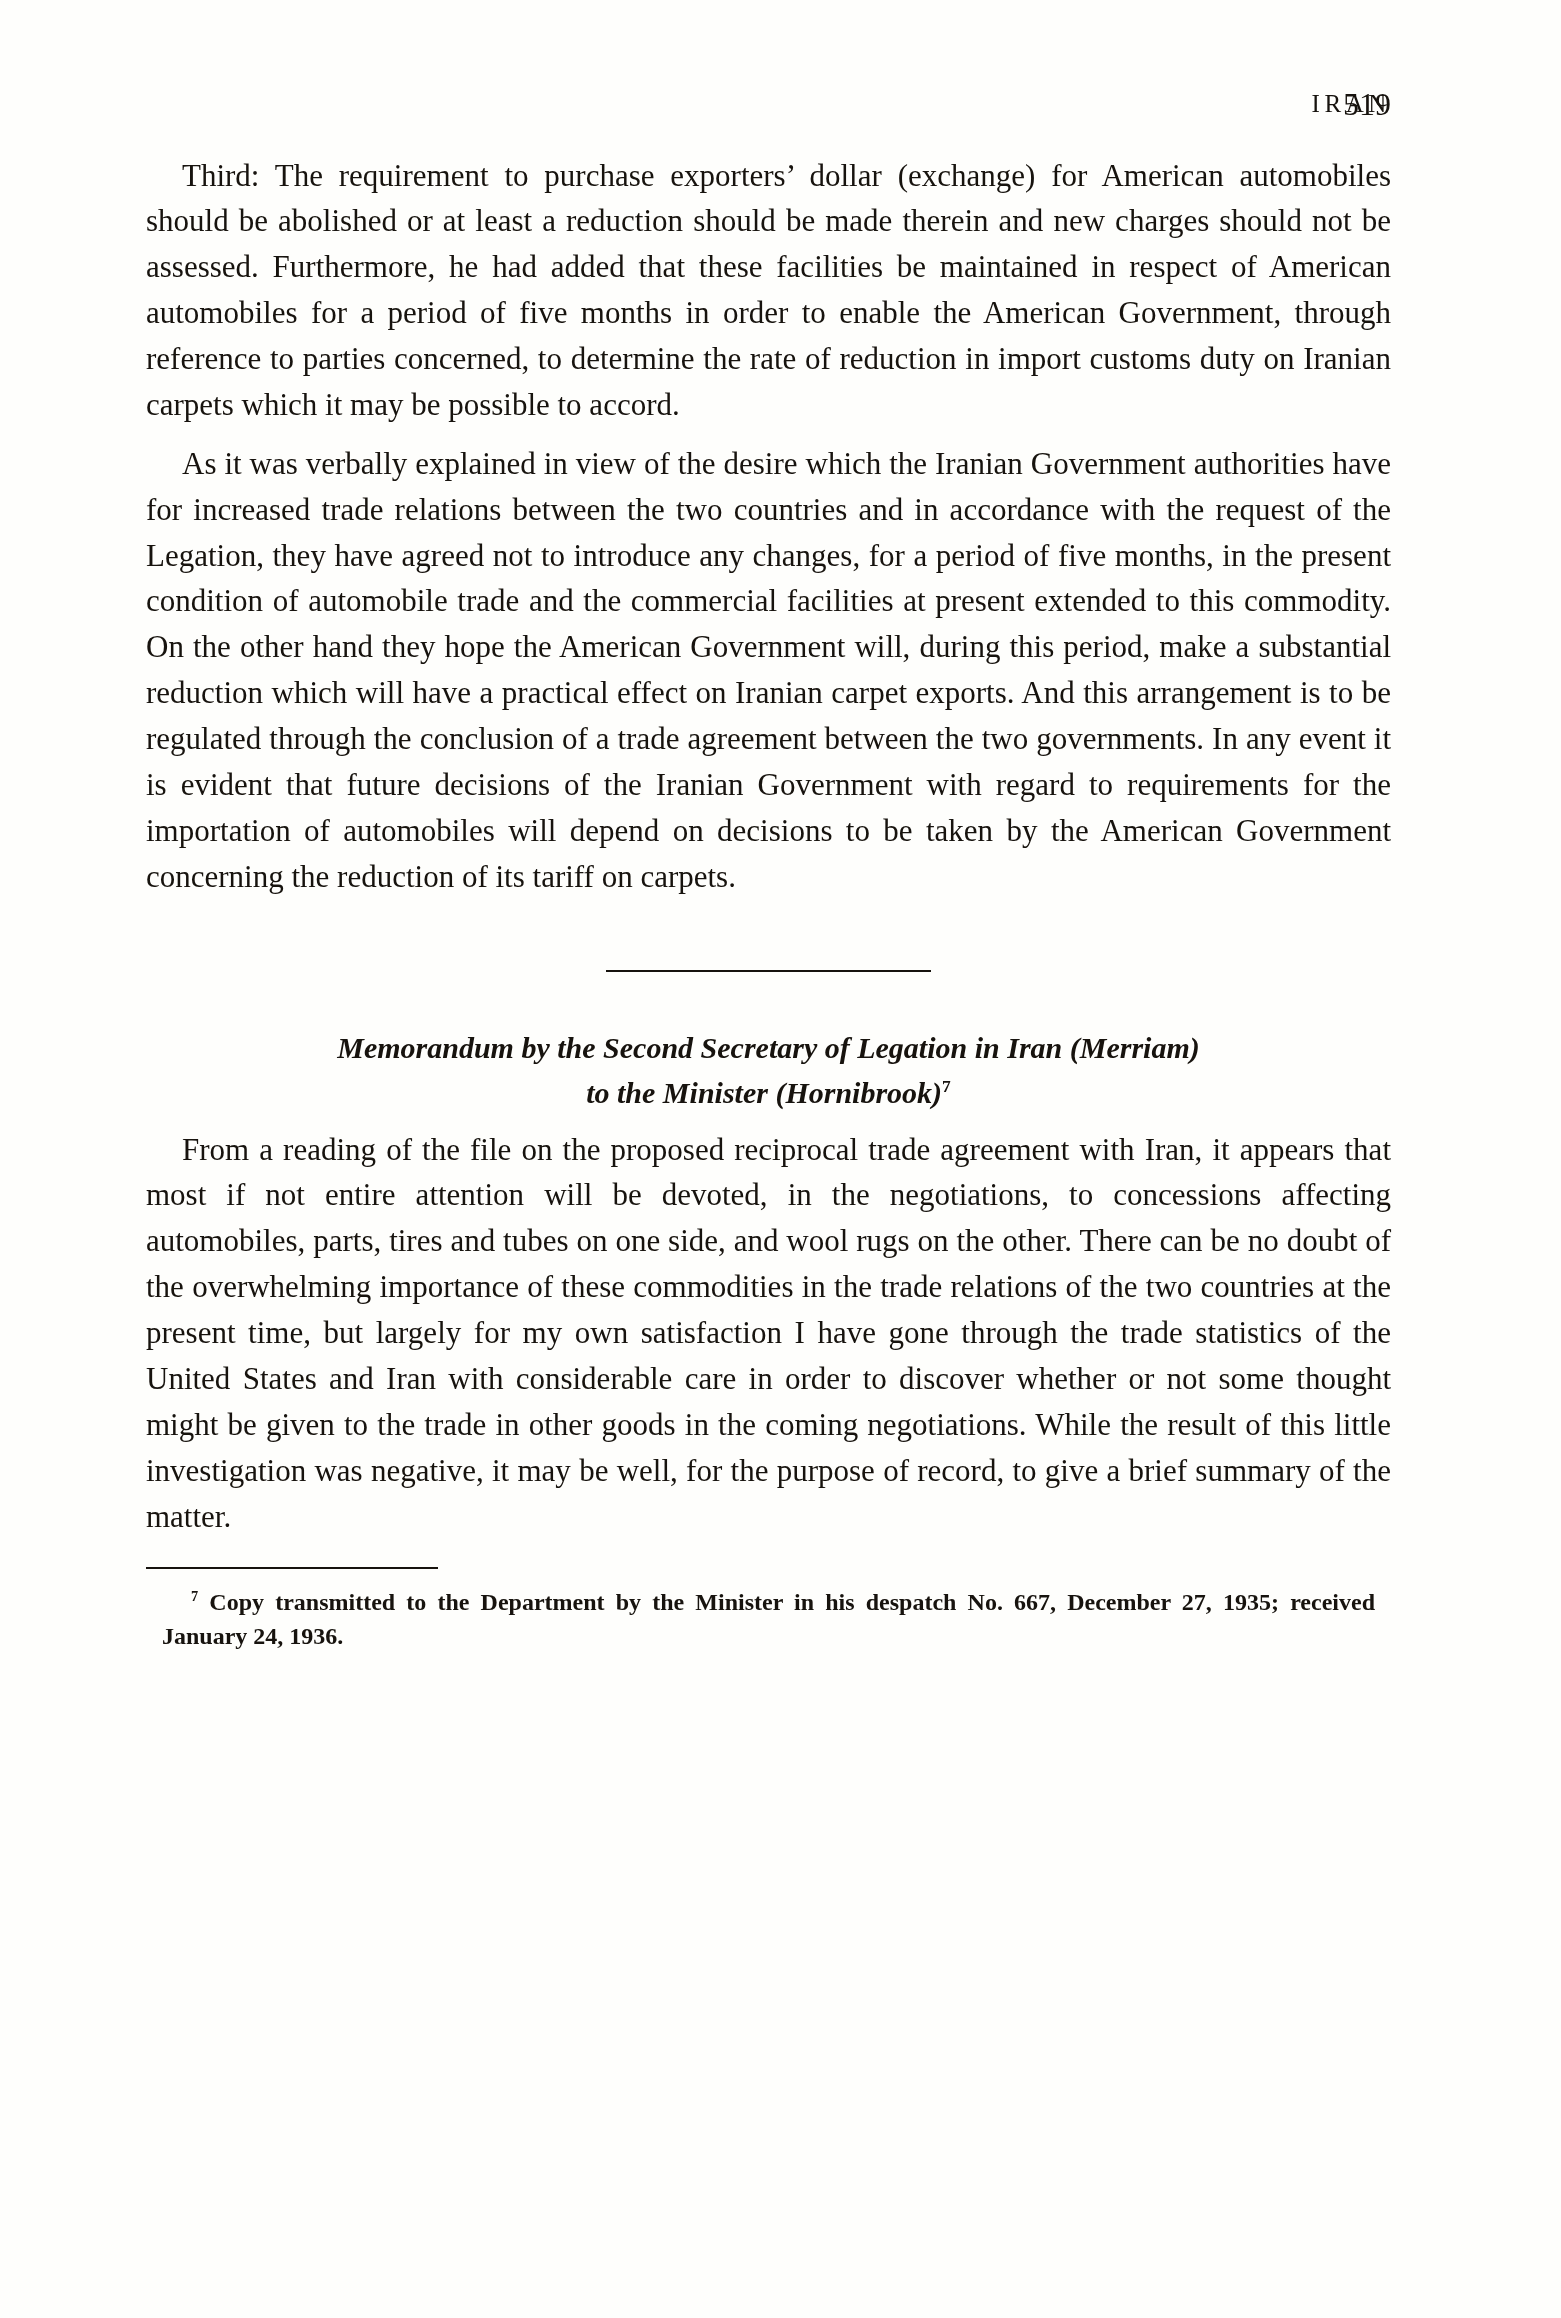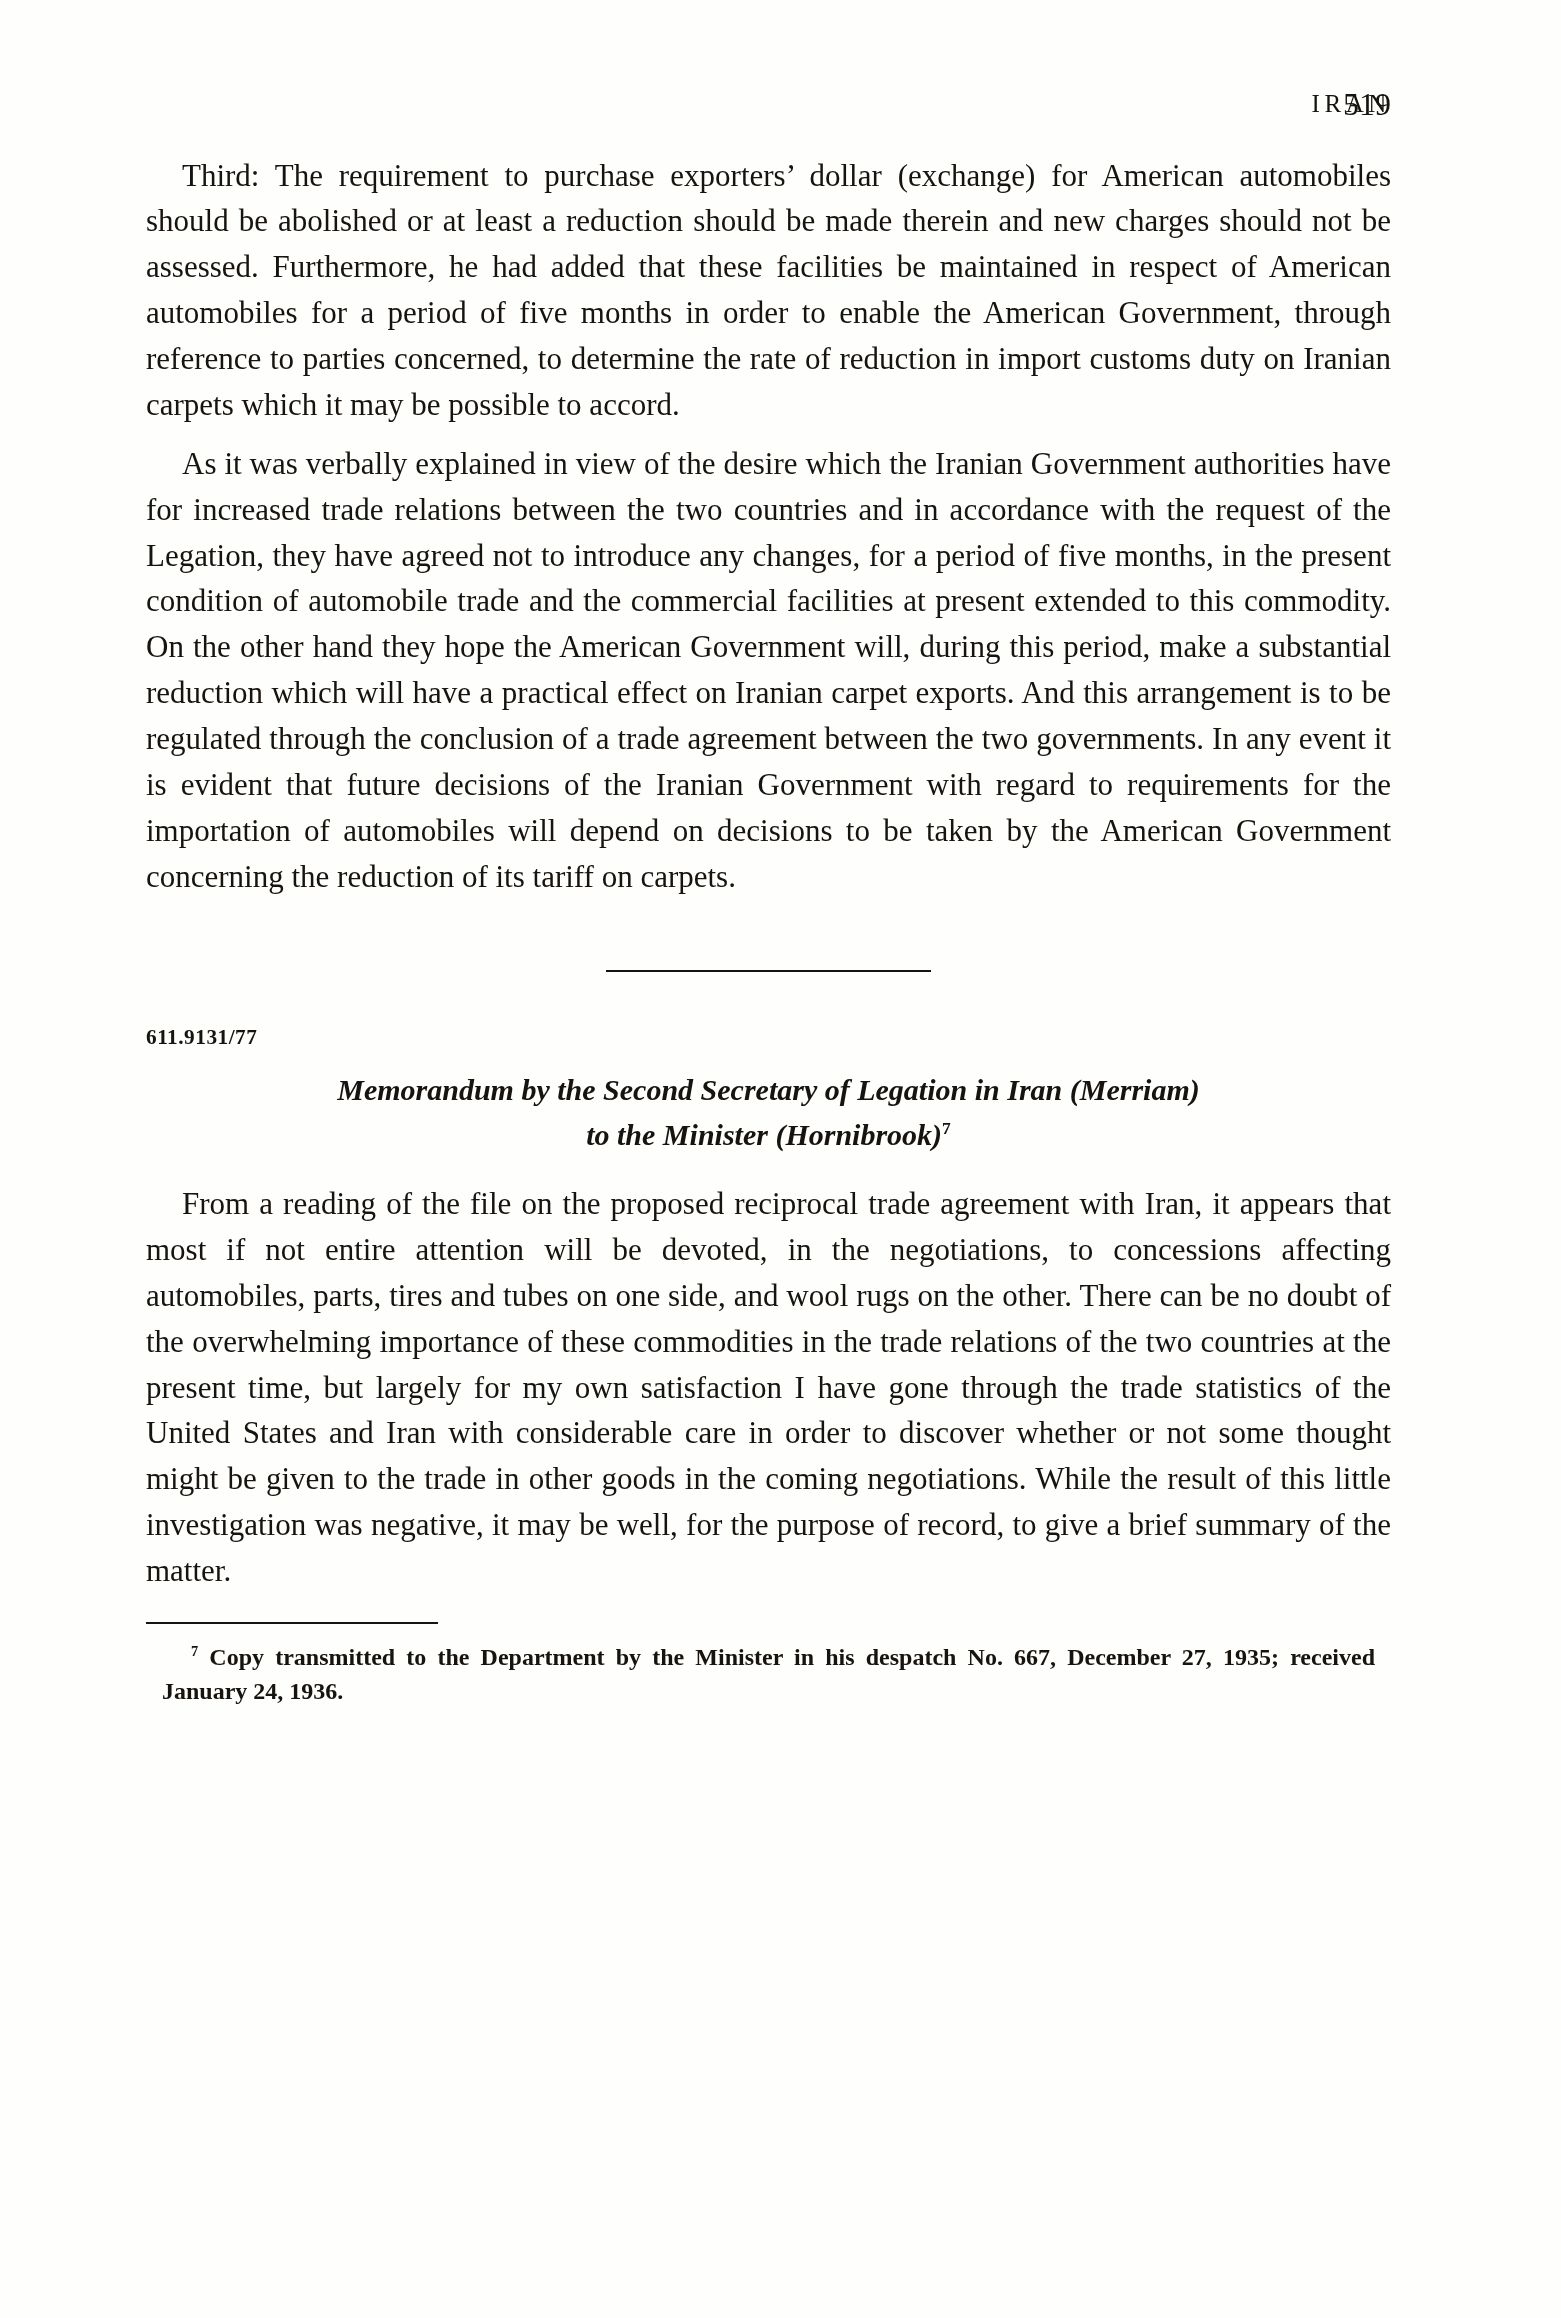--- a/index.html
+++ b/index.html
@@ -62,21 +62,21 @@
     font-size: 21.3px;
     font-weight: bold;
     letter-spacing: 0.5px;
     margin: 0 0 17.6px 0;
   }
   .memo-title {
     font-style: italic;
     font-size: 30px;
     line-height: 1.5;
     text-align: center;
-    margin: 0 0 24px 0;
+    margin: 0 0 12px 0;
   }
   .memo-title .line {
     display: block;
   }
   sup.fn-ref {
     font-size: 58%;
     vertical-align: super;
     line-height: 0;
     font-style: normal;
   }
@@ -112,21 +112,20 @@
   </div>
 
   <p class="body-para">
     <span class="italic-lead">Third:</span><span> The requirement to purchase exporters’ dollar (exchange) for American automobiles should be abolished or at least a reduction should be made therein and new charges should not be assessed. Furthermore, he had added that these facilities be maintained in respect of American automobiles for a period of five months in order to enable the American Government, through reference to parties concerned, to determine the rate of reduction in import customs duty on Iranian carpets which it may be possible to accord.</span>
   </p>
 
   <p class="body-para">As it was verbally explained in view of the desire which the Iranian Government authorities have for increased trade relations between the two countries and in accordance with the request of the Legation, they have agreed not to introduce any changes, for a period of five months, in the present condition of automobile trade and the commercial facilities at present extended to this commodity. On the other hand they hope the American Government will, during this period, make a substantial reduction which will have a practical effect on Iranian carpet exports. And this arrangement is to be regulated through the conclusion of a trade agreement between the two governments. In any event it is evident that future decisions of the Iranian Government with regard to requirements for the importation of automobiles will depend on decisions to be taken by the American Government concerning the reduction of its tariff on carpets.</p>
 
   <hr class="section-divider">
 
-  <p class="file-number">611.9131/77</p>
 
   <h2 class="memo-title">
     <span class="line">Memorandum by the Second Secretary of Legation in Iran (Merriam)</span>
     <span class="line"><span>to the Minister (Hornibrook)</span><sup class="fn-ref">7</sup></span>
   </h2>
 
   <p class="body-para">From a reading of the file on the proposed reciprocal trade agreement with Iran, it appears that most if not entire attention will be devoted, in the negotiations, to concessions affecting automobiles, parts, tires and tubes on one side, and wool rugs on the other. There can be no doubt of the overwhelming importance of these commodities in the trade relations of the two countries at the present time, but largely for my own satisfaction I have gone through the trade statistics of the United States and Iran with considerable care in order to discover whether or not some thought might be given to the trade in other goods in the coming negotiations. While the result of this little investigation was negative, it may be well, for the purpose of record, to give a brief summary of the matter.</p>
 
 
   <hr class="footnote-rule">

